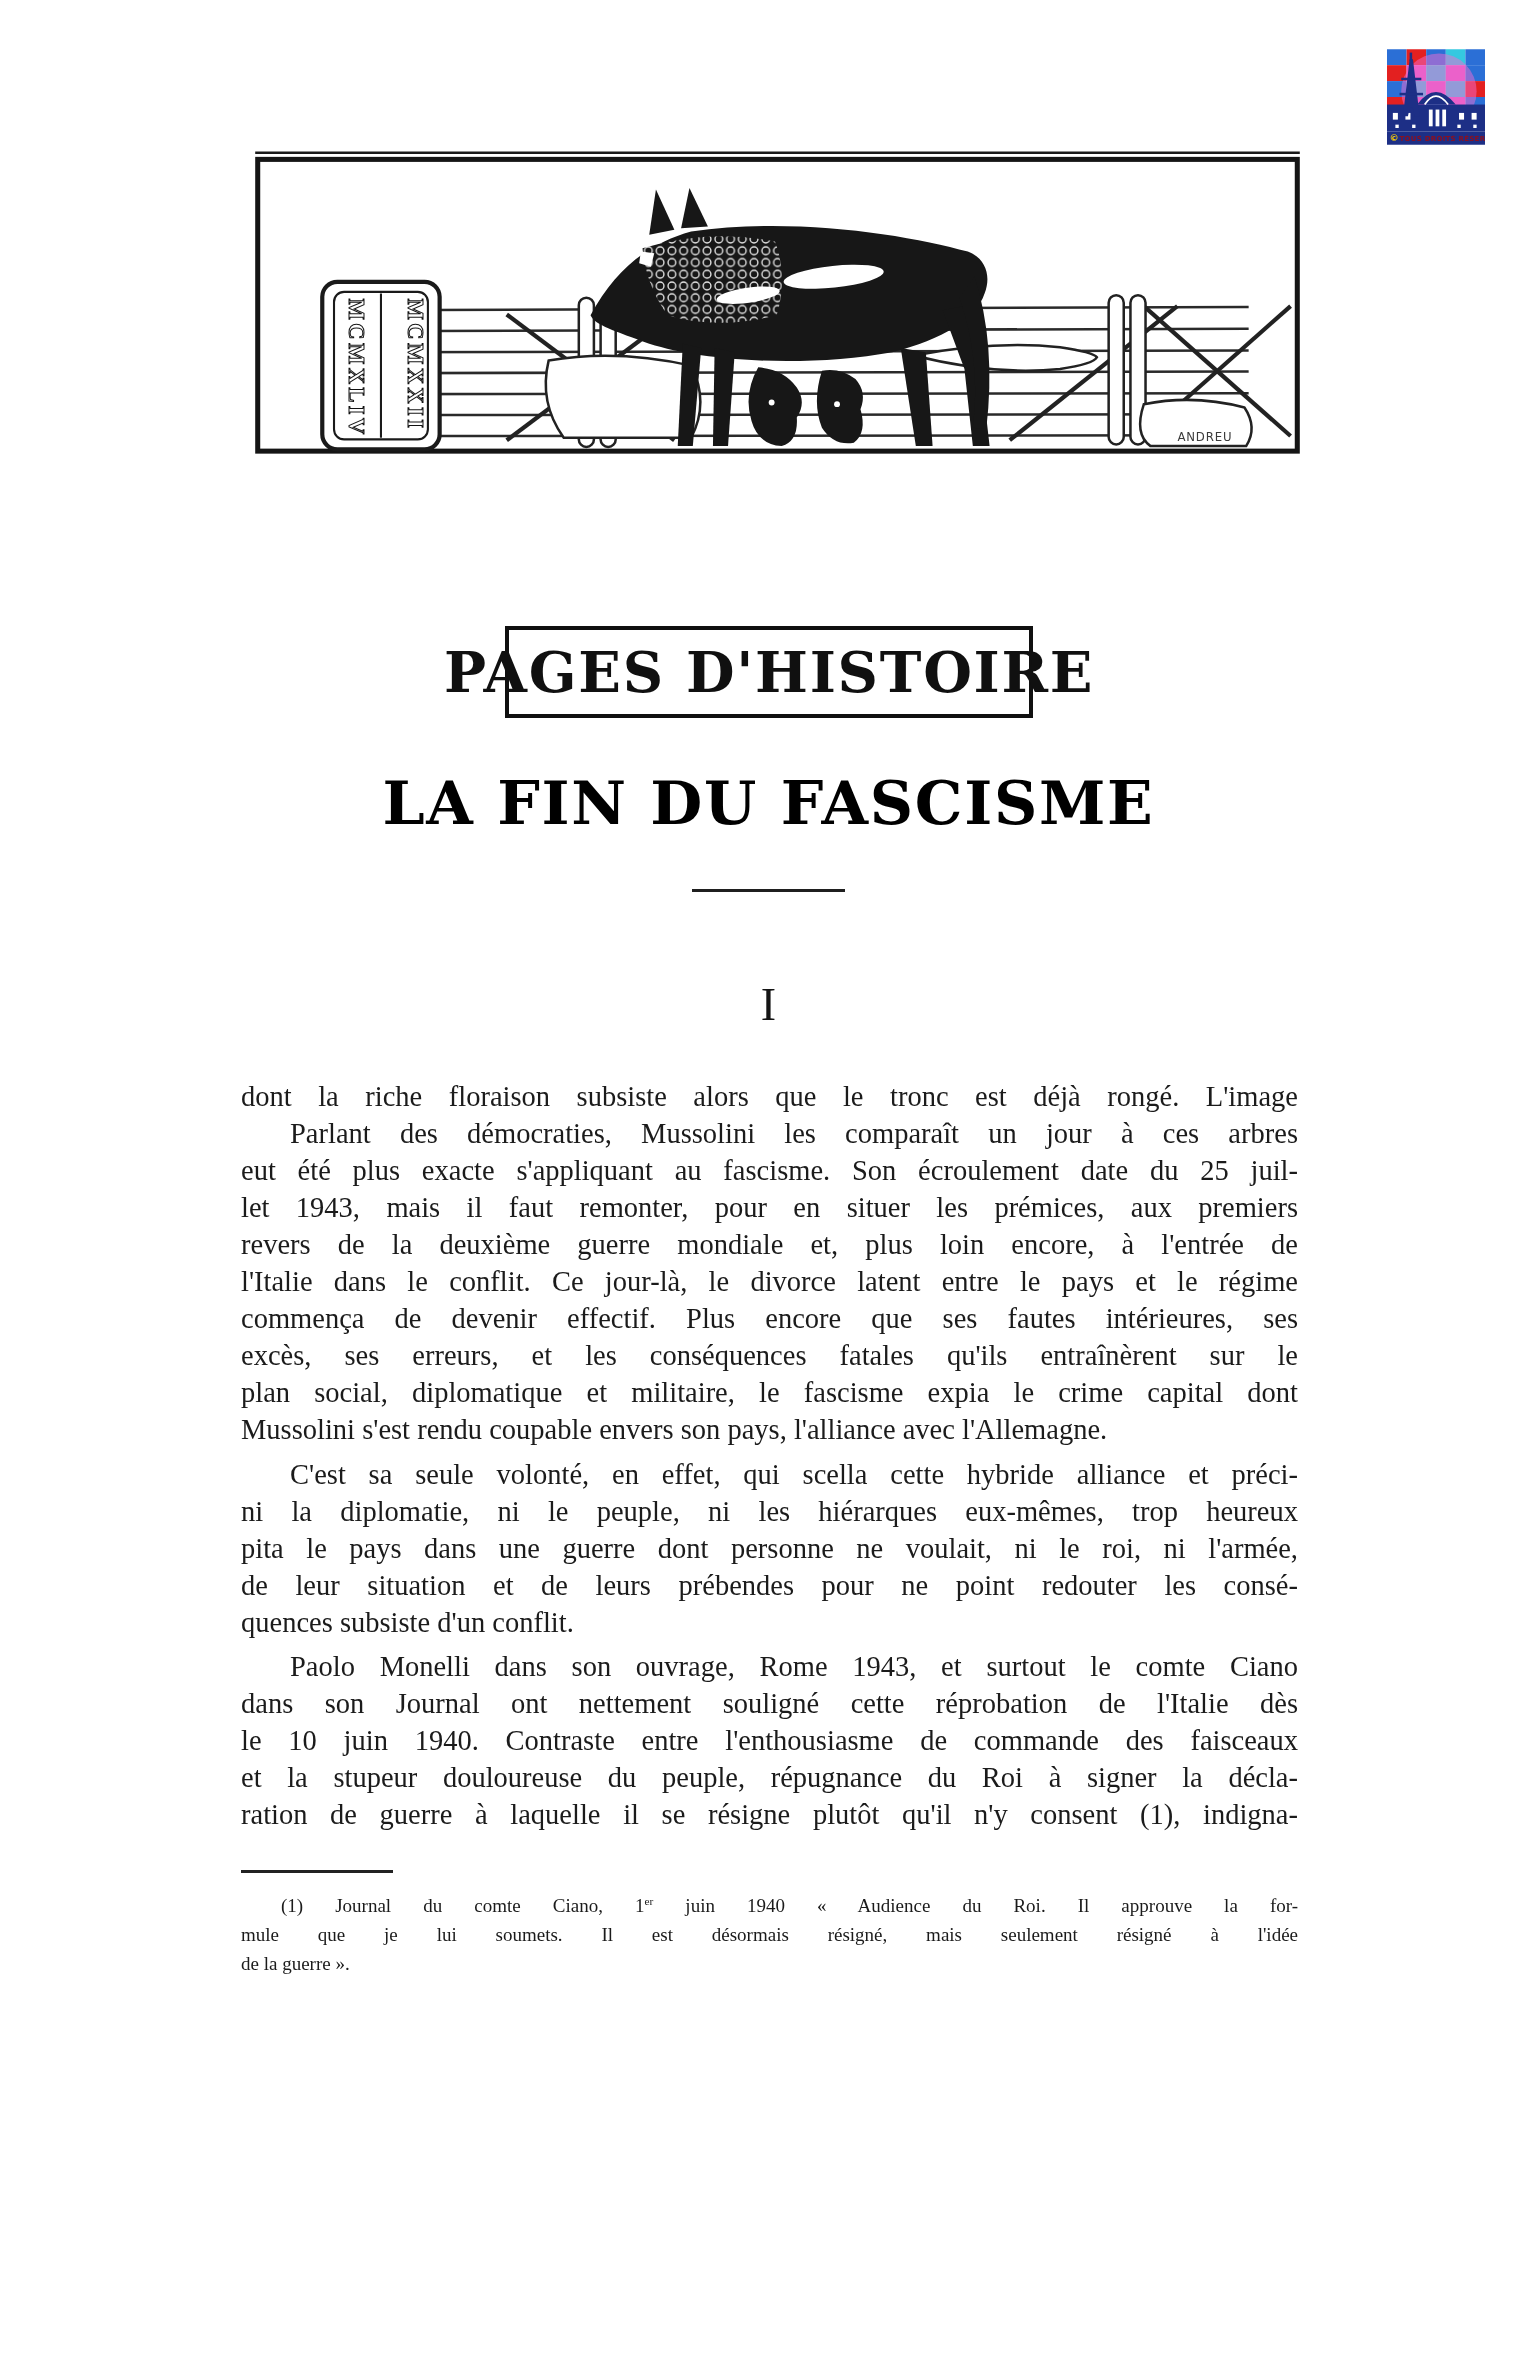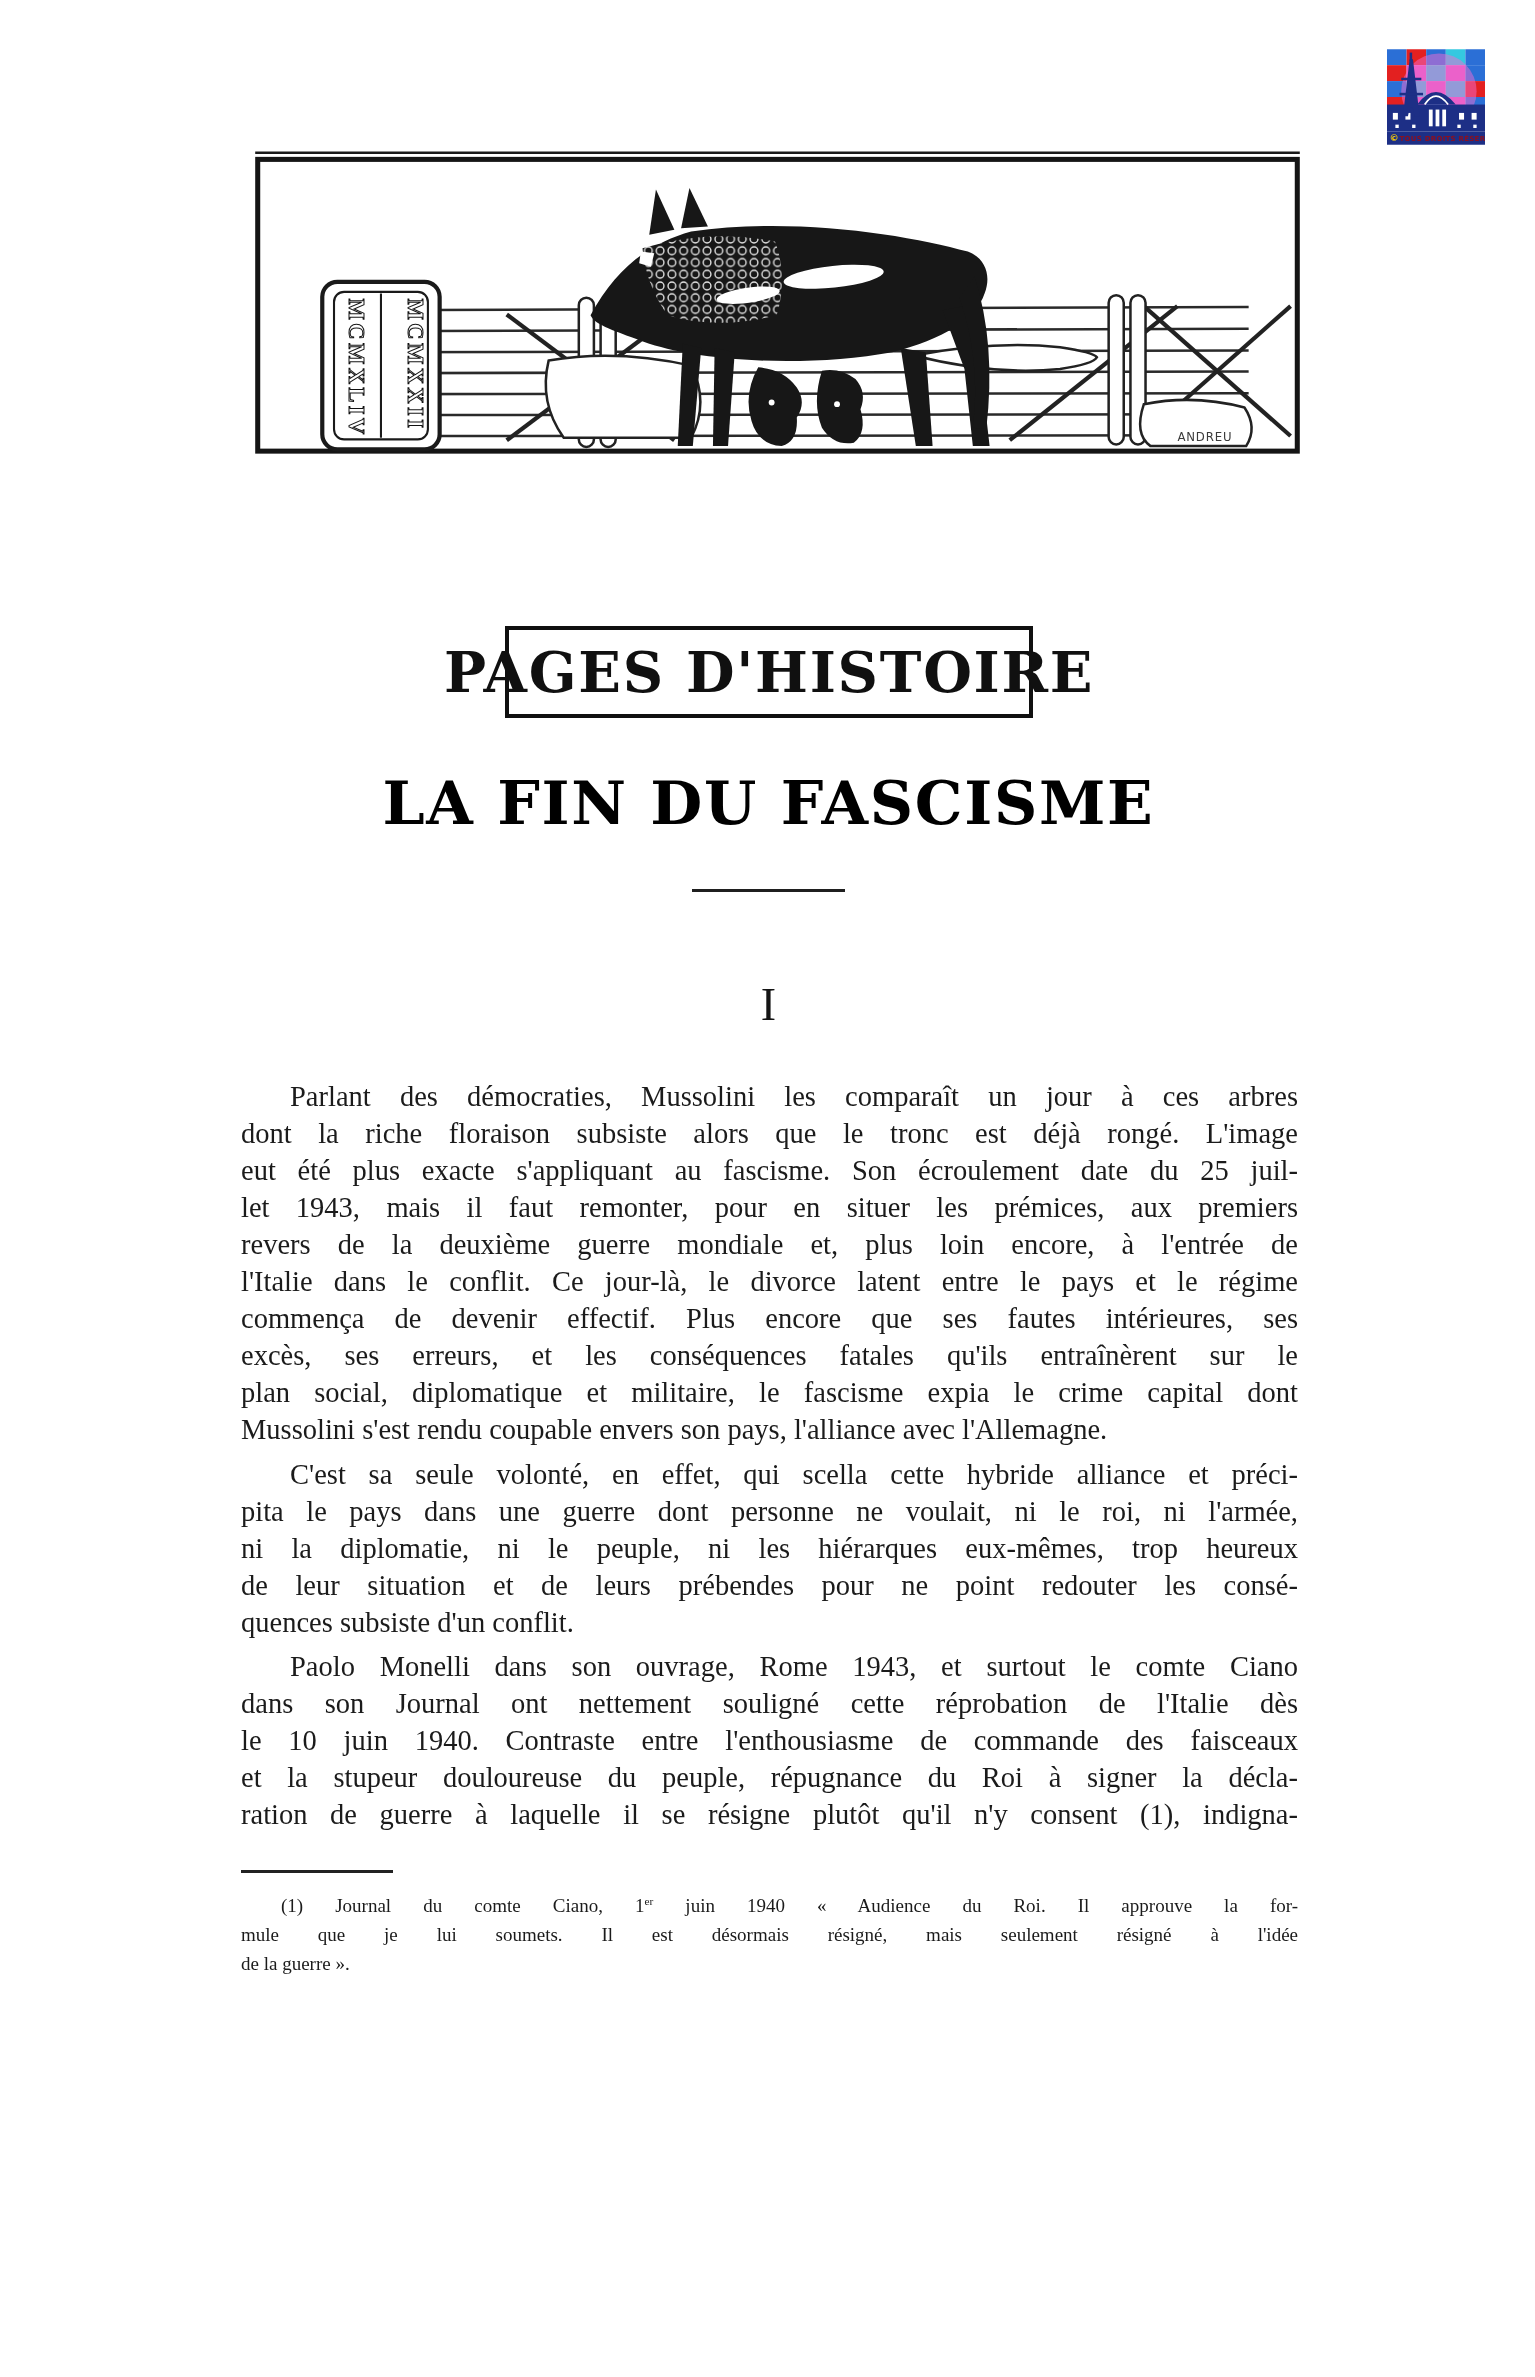--- a/index.html
+++ b/index.html
@@ -174,35 +174,35 @@
     <span class="kicker">PAGES D'HISTOIRE</span>
   </div>
 
   <div class="main-title">LA FIN DU FASCISME</div>
   <div class="title-rule"></div>
 
   <div class="section-number">I</div>
 
   <div class="body-text">
     <div class="para">
+      <div class="ln">dont la riche floraison subsiste alors que le tronc est déjà rongé. L'image</div>
       <div class="ln ind">Parlant des démocraties, Mussolini les comparaît un jour à ces arbres</div>
-      <div class="ln">dont la riche floraison subsiste alors que le tronc est déjà rongé. L'image</div>
       <div class="ln">eut été plus exacte s'appliquant au fascisme. Son écroulement date du 25 juil-</div>
       <div class="ln">let 1943, mais il faut remonter, pour en situer les prémices, aux premiers</div>
       <div class="ln">revers de la deuxième guerre mondiale et, plus loin encore, à l'entrée de</div>
       <div class="ln">l'Italie dans le conflit. Ce jour-là, le divorce latent entre le pays et le régime</div>
       <div class="ln">commença de devenir effectif. Plus encore que ses fautes intérieures, ses</div>
       <div class="ln">excès, ses erreurs, et les conséquences fatales qu'ils entraînèrent sur le</div>
       <div class="ln">plan social, diplomatique et militaire, le fascisme expia le crime capital dont</div>
       <div class="ln end">Mussolini s'est rendu coupable envers son pays, l'alliance avec l'Allemagne.</div>
     </div>
     <div class="para">
       <div class="ln ind">C'est sa seule volonté, en effet, qui scella cette hybride alliance et préci-</div>
+      <div class="ln">ni la diplomatie, ni le peuple, ni les hiérarques eux-mêmes, trop heureux</div>
       <div class="ln">pita le pays dans une guerre dont personne ne voulait, ni le roi, ni l'armée,</div>
-      <div class="ln">ni la diplomatie, ni le peuple, ni les hiérarques eux-mêmes, trop heureux</div>
       <div class="ln">de leur situation et de leurs prébendes pour ne point redouter les consé-</div>
       <div class="ln end">quences subsiste d'un conflit.</div>
     </div>
     <div class="para">
       <div class="ln ind"><span>Paolo Monelli dans son ouvrage, </span><span class="ital">Rome 1943</span><span>, et surtout le comte Ciano</span></div>
       <div class="ln">dans son Journal ont nettement souligné cette réprobation de l'Italie dès</div>
       <div class="ln">le 10 juin 1940. Contraste entre l'enthousiasme de commande des faisceaux</div>
       <div class="ln">et la stupeur douloureuse du peuple, répugnance du Roi à signer la décla-</div>
       <div class="ln">ration de guerre à laquelle il se résigne plutôt qu'il n'y consent (1), indigna-</div>
     </div>

